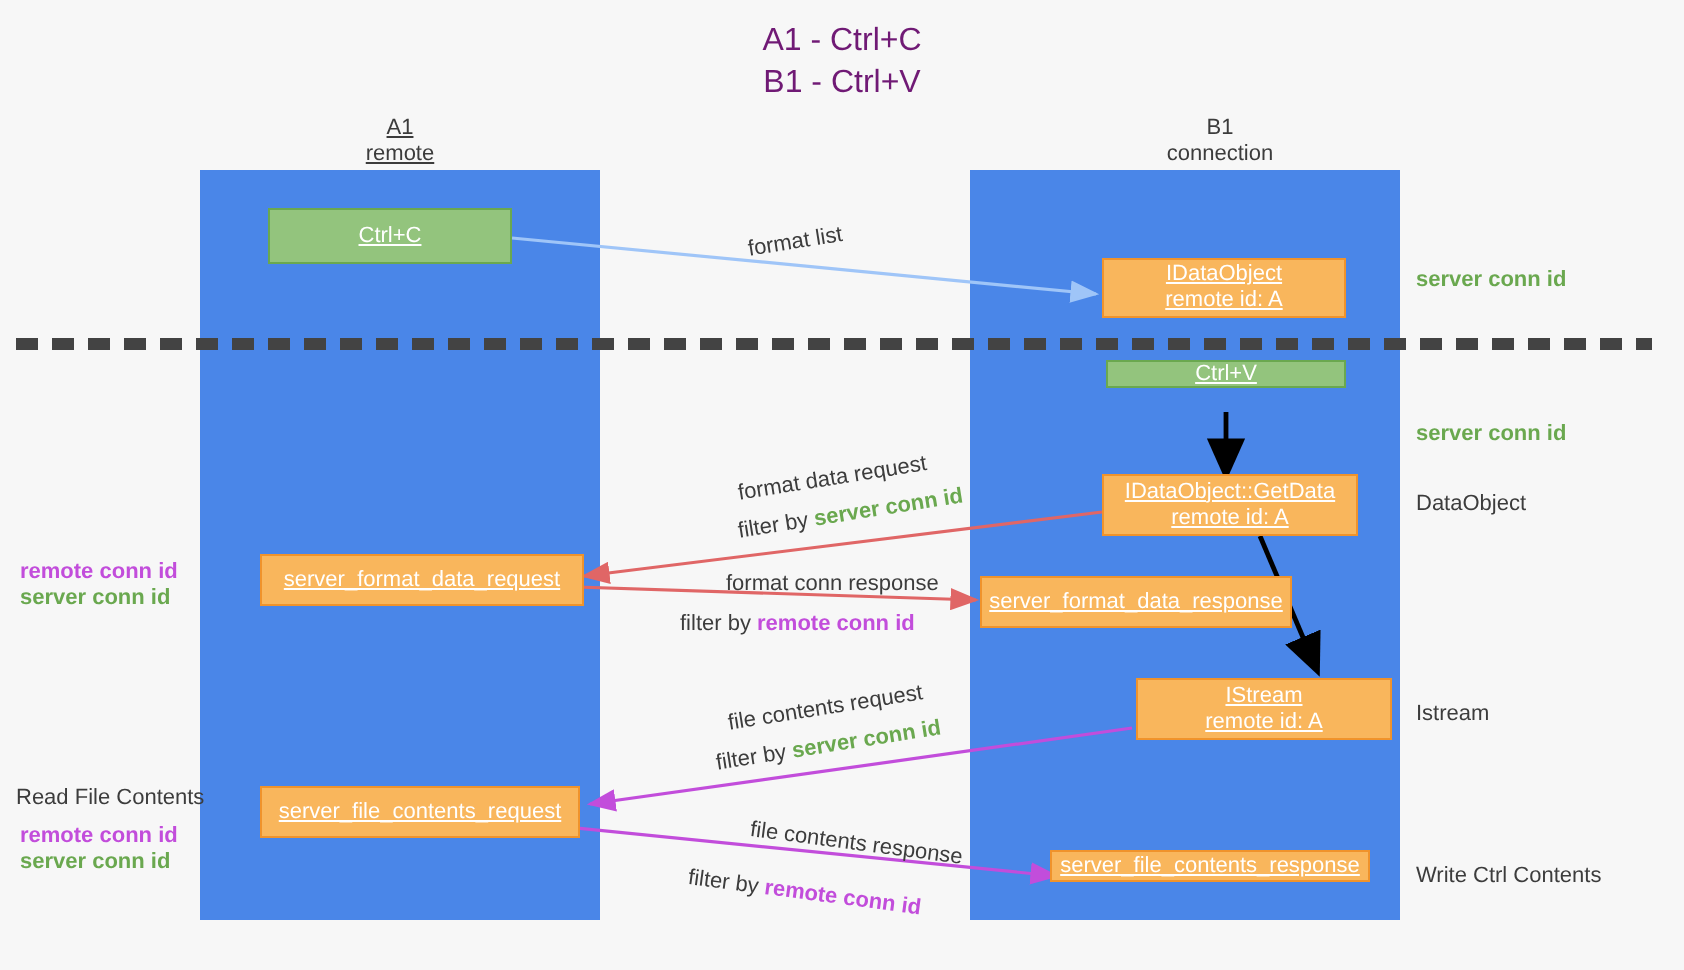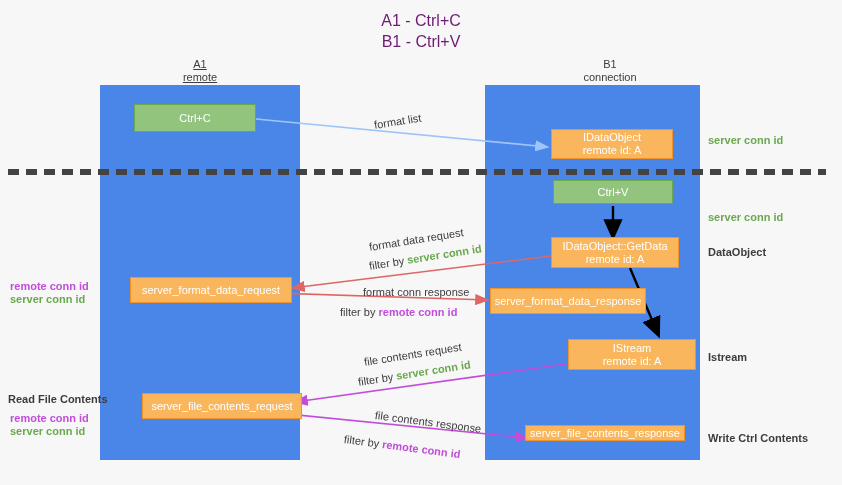--- a/index.html
+++ b/index.html
@@ -20,28 +20,28 @@
   
   .colhead{font-size:11px;line-height:13px;text-align:center;color:#3c3c3c;}
 
   
   .lane{background:#4a86e8;}
 
   
   .box{
     box-sizing:border-box;display:flex;flex-direction:column;
     align-items:center;justify-content:center;
-    color:#ffffff;font-size:11px;line-height:13px;text-align:center;
+    color:#ffffff;font-size:11px;line-height:13px;text-align:center;text-decoration:underline;
   }
   .box.green{background:#93c47d;border:1px solid #6aa84f;}
   .box.orange{background:#f9b65c;border:1px solid #f0932b;}
   .box .l2{font-size:11px;line-height:13px;}
 
   
-  .ann{font-size:11px;line-height:14px;color:#3c3c3c;white-space:nowrap;font-weight:bold;}
+  .ann{font-size:11px;line-height:14px;color:#3c3c3c;white-space:nowrap;}
   .green-t{color:#6aa84f;font-weight:bold;}
   .magenta-t{color:#c24ddb;font-weight:bold;}
 
   
   .albl{font-size:11px;line-height:14px;color:#3c3c3c;white-space:nowrap;}
   .albl.rot-up{transform:rotate(-9deg);transform-origin:left top;}
   .albl.rot-dn{transform:rotate(7.5deg);transform-origin:left top;}
 
   svg{position:absolute;left:0;top:0;width:842px;height:485px;overflow:visible;}
   .dash{stroke:#434343;stroke-width:6;stroke-dasharray:11 7;}
@@ -100,30 +100,30 @@
   </svg>
 
   <div class="abs box green" style="left:134px;top:104px;width:122px;height:28px;">
     <div>Ctrl+C</div>
   </div>
 
   <div class="abs box orange" style="left:130px;top:277px;width:162px;height:26px;">
     <div>server_format_data_request</div>
   </div>
 
-  <div class="abs box orange" style="left:130px;top:393px;width:160px;height:26px;margin-left:12px;">
+  <div class="abs box orange" style="left:130px;top:393px;width:160px;height:26px;">
     <div>server_file_contents_request</div>
   </div>
 
   <div class="abs box orange" style="left:551px;top:129px;width:122px;height:30px;align-items:center;">
     <div>IDataObject</div>
     <div class="l2">remote id: A</div>
   </div>
 
-  <div class="abs box green" style="left:553px;top:180px;width:120px;height:24px;">
+  <div class="abs box green" style="left:553px;top:180px;width:120px;height:14px;">
     <div>Ctrl+V</div>
   </div>
 
   <div class="abs box orange" style="left:551px;top:237px;width:128px;height:31px;">
     <div>IDataObject::GetData</div>
     <div class="l2">remote id: A</div>
   </div>
 
   <div class="abs box orange" style="left:490px;top:288px;width:156px;height:26px;">
     <div>server_format_data_response</div>

